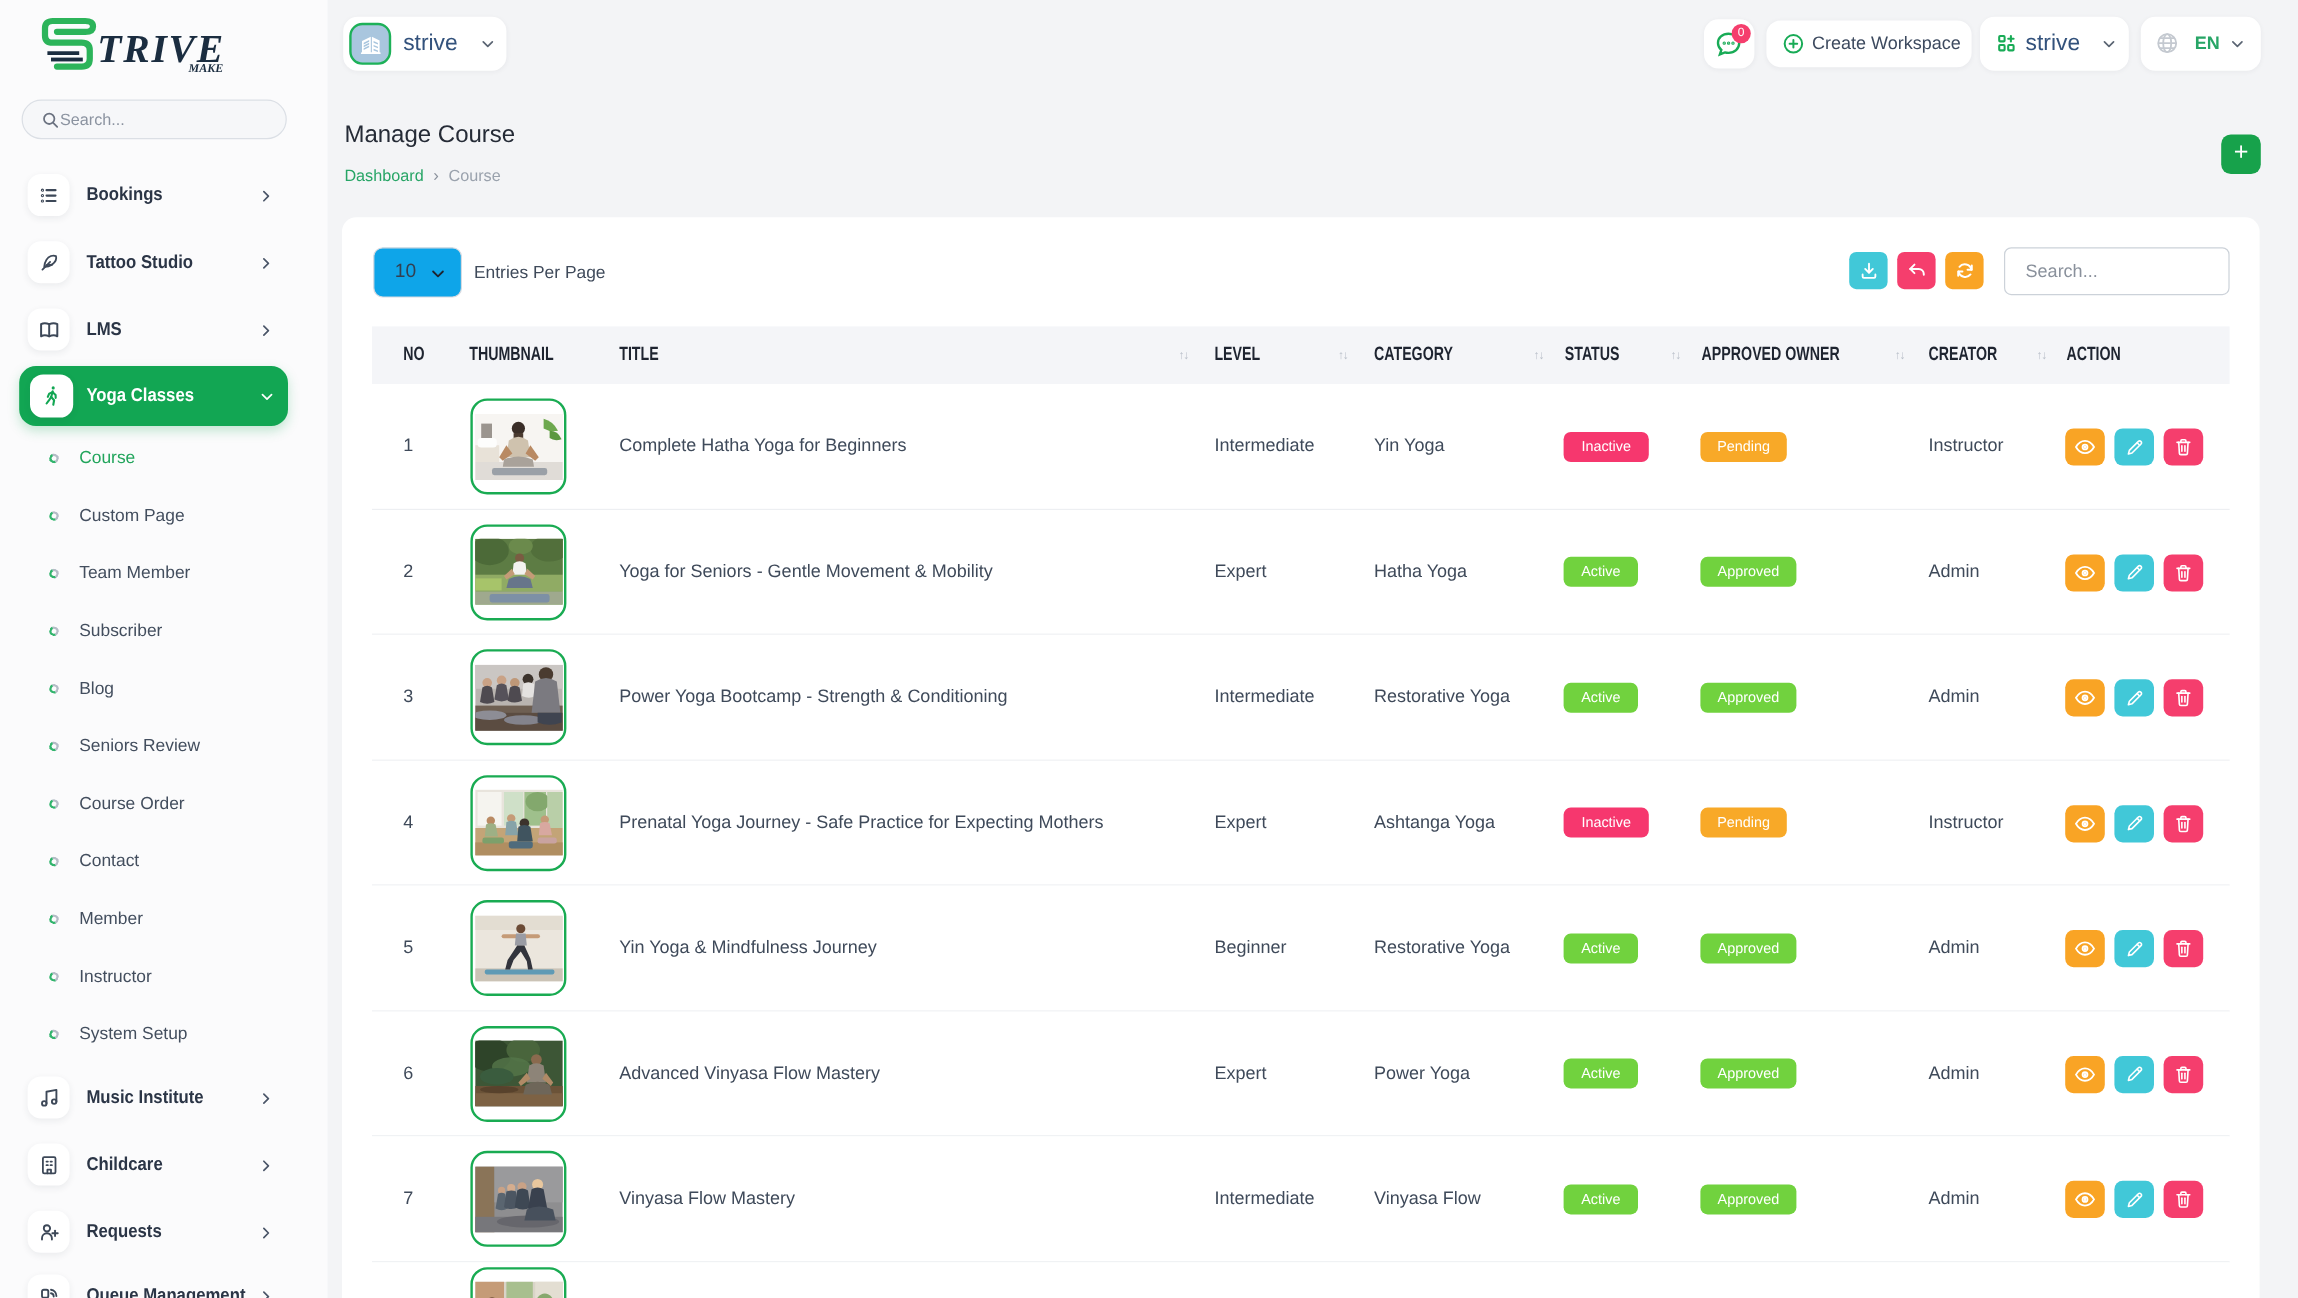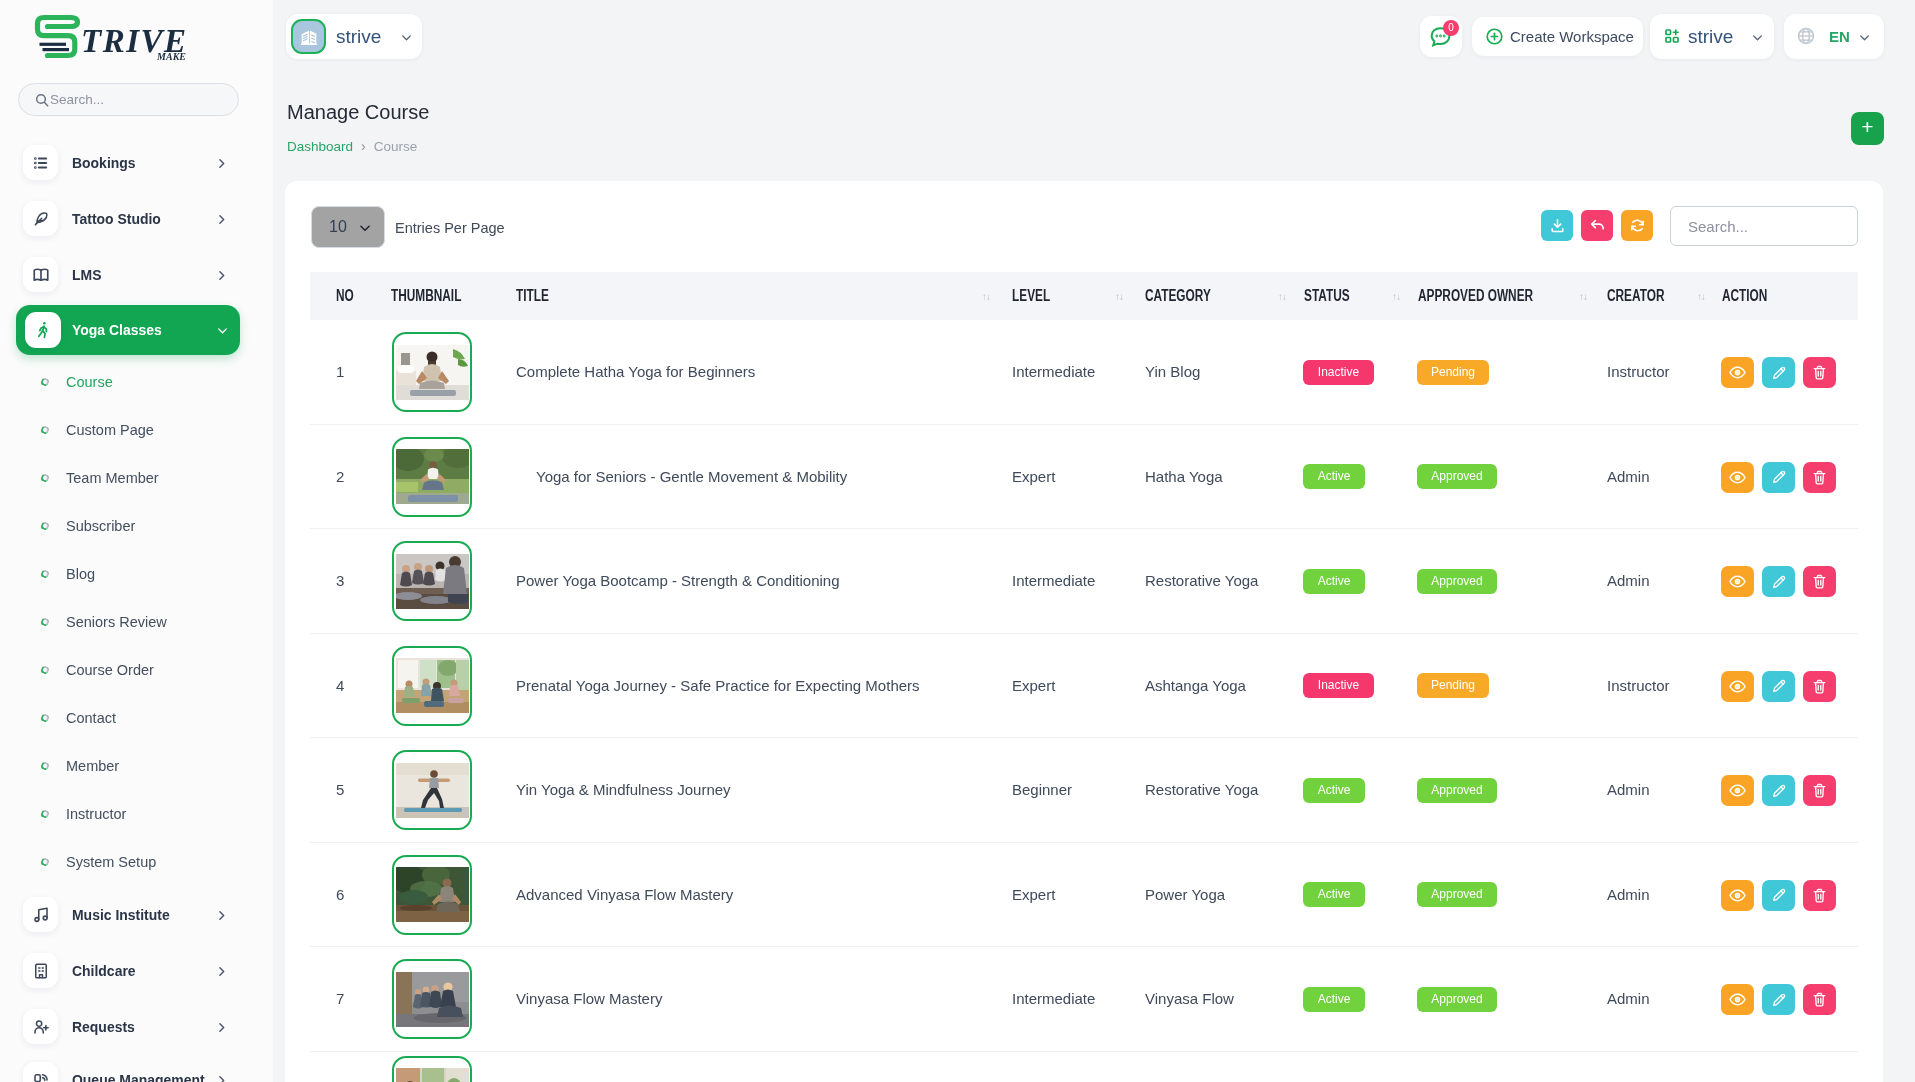--- a/index.html
+++ b/index.html
@@ -19,21 +19,21 @@
 .sub .bullet { position:absolute; left:40.5px; top:20px; width:8px; height:8px; border-radius:50%; border:2px solid #b4bcc6; border-left-color:#31b46c; border-bottom-color:#31b46c; transform:rotate(20deg); }
 .sub .stext { position:absolute; left:66px; top:0; height:48px; line-height:48px; font-size:14.5px; color:#434e5e; }
 .sub.active .stext { color:#22a55c; }
 .hbox { position:absolute; background:#fff; border-radius:12px; box-shadow:0 1px 4px rgba(30,40,60,.05); }
 #h1 { position:absolute; left:287px; top:101px; font-size:20px; font-weight:400; color:#252b36; }
 #crumbs { position:absolute; left:287px; top:138px; font-size:13.5px; color:#9aa2ad; }
 #crumbs .dash { color:#27a566; }
 #crumbs .sep { color:#8a919c; margin:0 8px; font-size:14px; }
 #addbtn { position:absolute; left:1851px; top:112px; width:33px; height:33px; background:#17a24b; border-radius:8px; color:#fff; font-size:21px; font-weight:400; text-align:center; line-height:30px; }
 #card { position:absolute; left:285px; top:181px; width:1598px; height:901px; background:#fff; border-radius:12px 12px 0 0; }
-#selbox { position:absolute; left:311px; top:206px; width:74px; height:42px; border:1px solid #d5dae1; border-radius:8px; background:#a3a3a3; }
+#selbox { position:absolute; left:311px; top:206px; width:74px; height:42px; border:1px solid #d5dae1; border-radius:8px; background:#0ea5e9; }
 #selbox .ten { position:absolute; left:17px; top:0; line-height:40px; font-size:16px; color:#333f51; }
 #selbox .chev { position:absolute; left:46px; top:14px; }
 #epp { position:absolute; left:395px; top:220px; font-size:14.5px; color:#3f4a5a; }
 .toolbtn { position:absolute; top:210px; width:32px; height:31px; border-radius:6px; display:flex; align-items:center; justify-content:center; }
 #searchinput { position:absolute; left:1670px; top:206px; width:188px; height:40px; border:1px solid #ccd2d9; border-radius:6px; background:#fff; font-size:15px; color:#8a919c; font-family:"Liberation Sans",sans-serif; padding-left:17px; outline:none; }
 #searchinput::placeholder { color:#8a919c; opacity:1; }
 #thead { position:absolute; left:310px; top:272px; width:1548px; height:48px; background:#f4f5f8; }
 .th { position:absolute; top:0; height:48px; line-height:48px; font-size:16px; font-weight:700; color:#1e2430; transform:scaleX(.74); transform-origin:left center; }
 .sort { position:absolute; top:0; height:48px; line-height:50px; font-size:10px; color:#b9bfc9; letter-spacing:-1px; }
 .row { position:absolute; left:310px; width:1548px; height:104.5px; border-bottom:1px solid #edeff2; background:#fff; overflow:hidden; }
@@ -364,21 +364,21 @@
 <circle cx="36" cy="12" r="5.5" fill="#3a2e28"></circle>
 <rect x="32" y="16" width="8" height="5" fill="#4a3a30"></rect>
 <path d="M28 22 q8 -6 16 0 l2 14 h-20 z" fill="#cfc2ae"></path>
 <path d="M26 26 l-6 10 3 3 8 -6 z" fill="#b98a63"></path>
 <path d="M46 26 l7 10 -3 3 -8 -6 z" fill="#b98a63"></path>
 <path d="M24 38 q12 -5 24 0 l1 6 h-26 z" fill="#a9a29a"></path>
 </svg>
     </div>
 <div class="cell" style="left:206px;">Complete Hatha Yoga for Beginners</div>
 <div class="cell" style="left:702px;">Intermediate</div>
-<div class="cell" style="left:835px;">Yin Blog</div>
+<div class="cell" style="left:835px;">Yin Yoga</div>
 <div class="badge b-inactive">Inactive</div>
 <div class="badge b-pending">Pending</div>
 <div class="cell" style="left:1297px;">Instructor</div>
 <div class="abtn a-eye">
       <svg width="19" height="19" viewBox="0 0 24 24" fill="none" stroke="#fff" stroke-width="1.9">
         <path d="M2.5 12 C5 7.5 8.5 5.5 12 5.5 S19 7.5 21.5 12 C19 16.5 15.5 18.5 12 18.5 S5 16.5 2.5 12 Z"></path>
         <circle cx="12" cy="12" r="2.6"></circle>
         <circle cx="12" cy="12" r="0.7" fill="#fff"></circle>
       </svg>
     </div>
@@ -411,21 +411,21 @@
 <rect x="0" y="33" width="22" height="10" fill="#a7c46a"></rect>
 <rect x="0" y="44" width="73" height="11" fill="#9fa98e"></rect>
 <rect x="12" y="46" width="50" height="7" rx="2" fill="#7d90a5"></rect>
 <circle cx="37" cy="16" r="3.8" fill="#7a5c42"></circle>
 <path d="M32 20.5 q5 -3.5 10 0 l1 9.5 h-12 z" fill="#f3f2ef"></path>
 <path d="M30.5 25 l-6.5 6 2 3 7 -4.5 z" fill="#c59b77"></path>
 <path d="M43.5 25 l6.5 6 -2 3 -7 -4.5 z" fill="#c59b77"></path>
 <path d="M28 33.5 q9 -4.5 18 0 l2 7.5 h-22 z" fill="#67758a"></path>
 </svg>
     </div>
-<div class="cell" style="left:206px;margin-left:20px;">Yoga for Seniors - Gentle Movement &amp; Mobility</div>
+<div class="cell" style="left:206px;">Yoga for Seniors - Gentle Movement &amp; Mobility</div>
 <div class="cell" style="left:702px;">Expert</div>
 <div class="cell" style="left:835px;">Hatha Yoga</div>
 <div class="badge b-active">Active</div>
 <div class="badge b-approved">Approved</div>
 <div class="cell" style="left:1297px;">Admin</div>
 <div class="abtn a-eye">
       <svg width="19" height="19" viewBox="0 0 24 24" fill="none" stroke="#fff" stroke-width="1.9">
         <path d="M2.5 12 C5 7.5 8.5 5.5 12 5.5 S19 7.5 21.5 12 C19 16.5 15.5 18.5 12 18.5 S5 16.5 2.5 12 Z"></path>
         <circle cx="12" cy="12" r="2.6"></circle>
         <circle cx="12" cy="12" r="0.7" fill="#fff"></circle>

